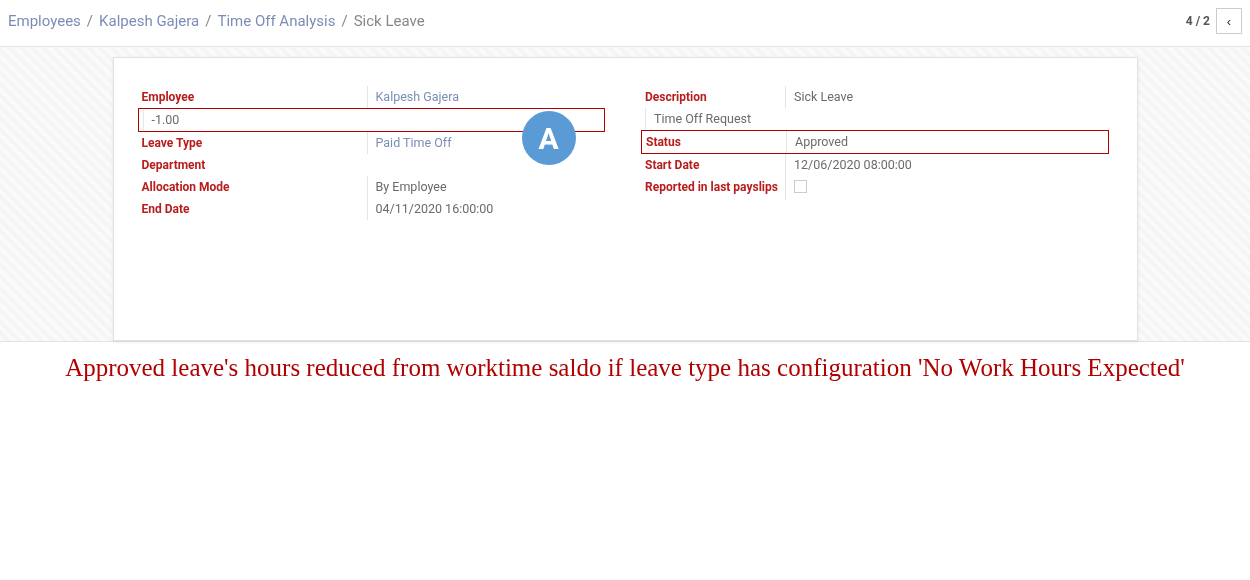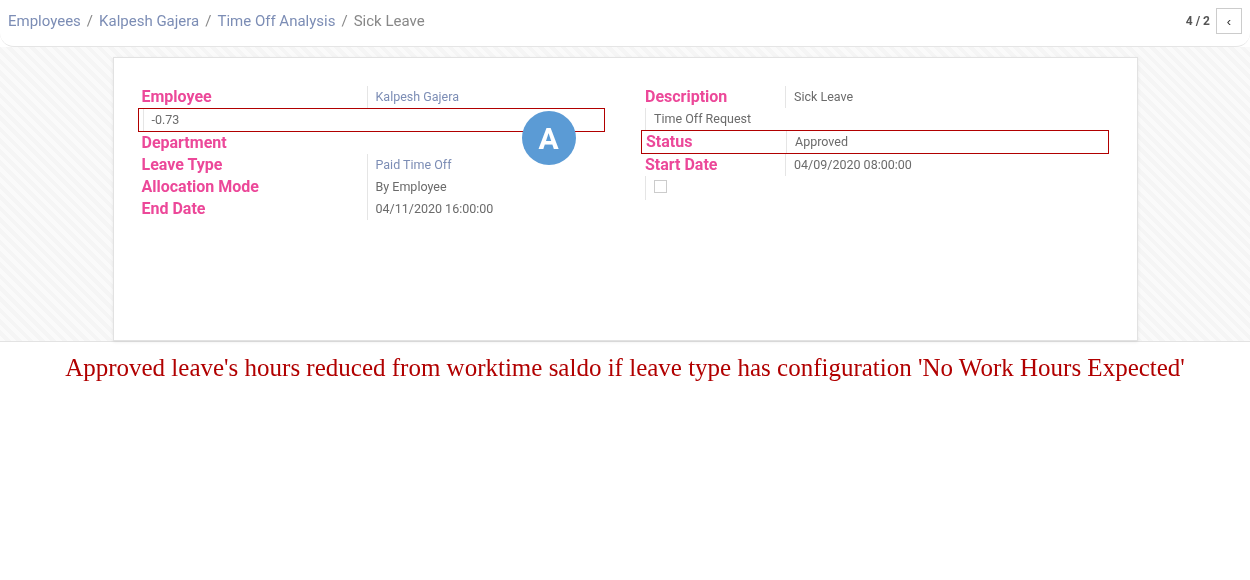--- a/index.html
+++ b/index.html
@@ -10,21 +10,20 @@
       width: 1250px;
       height: 580px;
       background: #fff;
     }
     .header {
       display: flex;
       align-items: center;
       justify-content: space-between;
       padding: 8px 8px 12px 8px;
       border-bottom: 1px solid #e5e5e5;
-      border-radius: 14px;
     }
     .breadcrumb {
       display: flex;
       align-items: center;
       gap: 6px;
       font-size: 15px;
       color: #888;
     }
     .breadcrumb a {
       color: #7c8db5;
@@ -87,22 +86,22 @@
     }
     .field-row {
       display: flex;
       align-items: flex-start;
       min-height: 22px;
       padding: 0;
     }
     .field-label {
       width: 225px;
       font-weight: bold;
-      color: #ec4899;
-      font-size: 16px;
+      color: #b91c1c;
+      font-size: 12px;
       line-height: 22px;
     }
     .field-value {
       flex: 1;
       color: #6b6b6b;
       font-size: 12.5px;
       line-height: 22px;
       border-left: 1px solid #e5e5e5;
       padding-left: 8px;
     }
@@ -168,29 +167,29 @@
 <div class="stage">
   <div class="form-card">
     <div class="columns">
       <div class="col-left-wrap">
         <div class="col col-left">
           <div class="field-row">
             <div class="field-label">Employee</div>
             <div class="field-value link">Kalpesh Gajera</div>
           </div>
           <div class="field-row highlight-box">
-            <div class="field-value">-0.73</div>
+            <div class="field-value">-1.00</div>
+          </div>
+          <div class="field-row">
+            <div class="field-label">Leave Type</div>
+            <div class="field-value link">Paid Time Off</div>
           </div>
           <div class="field-row">
             <div class="field-label">Department</div>
             <div class="field-value"></div>
-          </div>
-          <div class="field-row">
-            <div class="field-label">Leave Type</div>
-            <div class="field-value link">Paid Time Off</div>
           </div>
           <div class="field-row">
             <div class="field-label">Allocation Mode</div>
             <div class="field-value">By Employee</div>
           </div>
           <div class="field-row">
             <div class="field-label">End Date</div>
             <div class="field-value">04/11/2020 16:00:00</div>
           </div>
         </div>
@@ -204,23 +203,24 @@
         </div>
         <div class="field-row">
           <div class="field-value">Time Off Request</div>
         </div>
         <div class="field-row highlight-box">
           <div class="field-label" style="width:140px">Status</div>
           <div class="field-value">Approved</div>
         </div>
         <div class="field-row">
           <div class="field-label" style="width:140px">Start Date</div>
-          <div class="field-value">04/09/2020 08:00:00</div>
-        </div>
-        <div class="field-row">
+          <div class="field-value">12/06/2020 08:00:00</div>
+        </div>
+        <div class="field-row">
+          <div class="field-label" style="width:140px">Reported in last payslips</div>
           <div class="field-value">
             <span class="checkbox-empty"></span>
           </div>
         </div>
       </div>
     </div>
   </div>
 </div>
 
 <div class="caption">Approved leave's hours reduced from worktime saldo if leave type has configuration 'No Work Hours Expected'</div>

